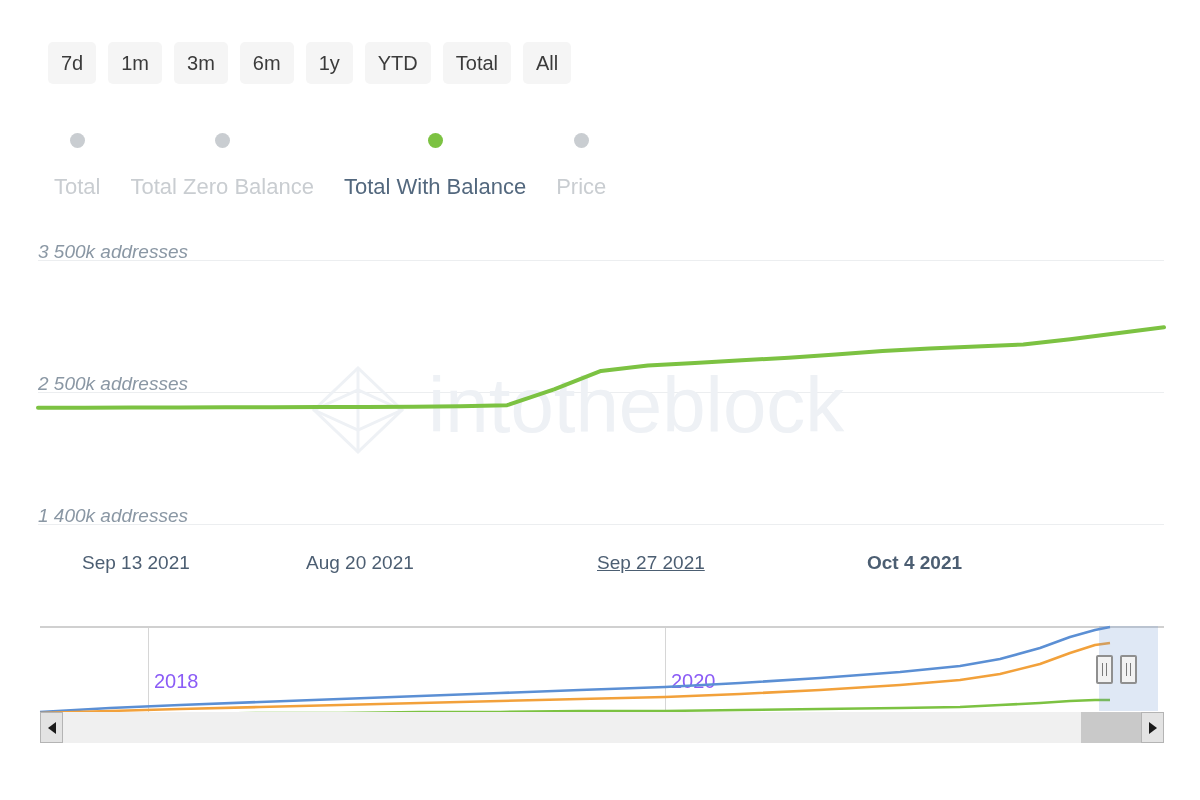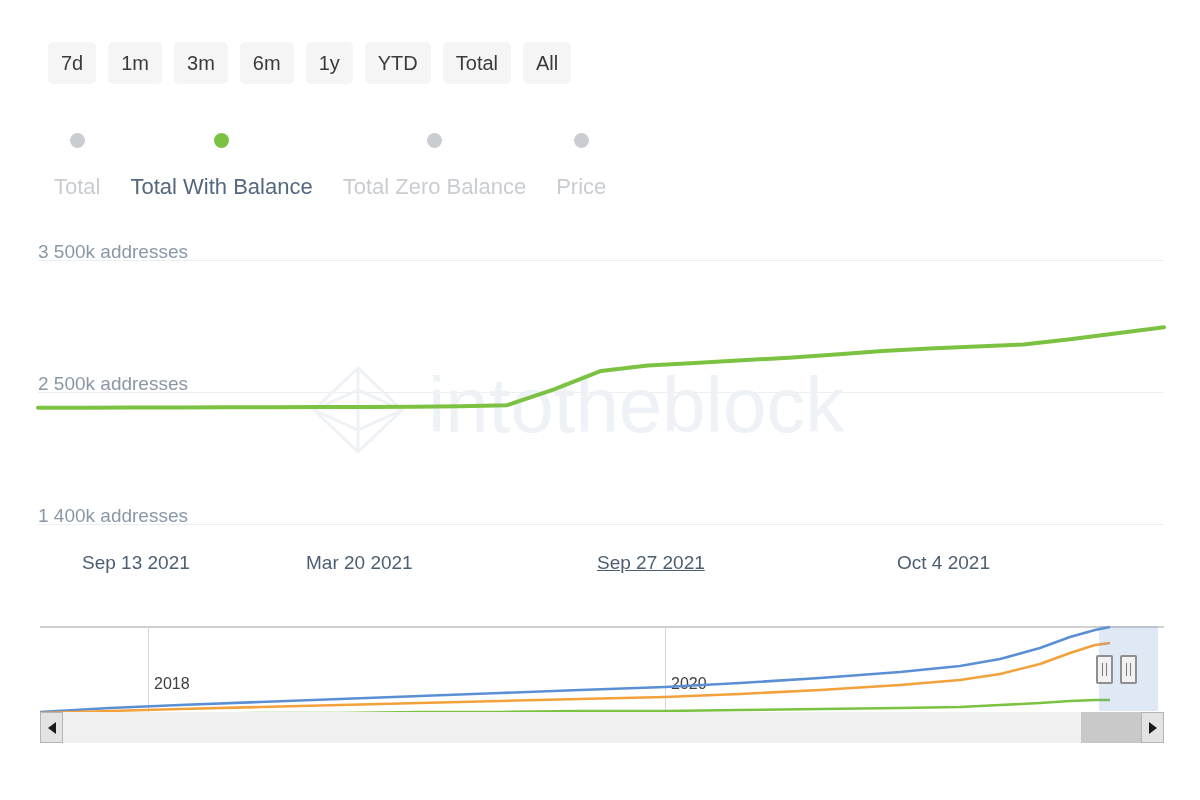--- a/index.html
+++ b/index.html
@@ -74,20 +74,21 @@
     color: #53687e;
   }
 
   
   .plot {
     position: absolute;
     left: 0;
     top: 230px;
     width: 972px;
     height: 320px;
+    font-style: italic;
   }
   .gridline {
     position: absolute;
     left: 38px;
     width: 1126px;
     height: 1px;
     background: #eceef0;
   }
   .ylabel {
     position: absolute;
@@ -148,22 +149,22 @@
   .nav-vline {
     position: absolute;
     top: 0;
     width: 1px;
     height: 85px;
     background: #d6d6d6;
   }
   .nav-year {
     position: absolute;
     bottom: 18px;
-    font-size: 16px;
-    color: #404040;
+    font-size: 20px;
+    color: #8b5cf6;
     font-family: "Liberation Sans", sans-serif;
   }
   .nav-mask {
     position: absolute;
     top: 0;
     height: 85px;
     background: rgba(109,150,210,0.22);
   }
 
   .nav-handle {
@@ -246,27 +247,27 @@
       <button class="range-btn">YTD</button>
       <button class="range-btn">Total</button>
       <button class="range-btn">All</button>
     </div>
 
   <div class="legend">
       <div class="legend-item">
         <span class="legend-dot" style="background: rgb(201, 205, 209);"></span>
         <span class="legend-label">Total</span>
       </div>
+      <div class="legend-item">
+        <span class="legend-dot" style="background: rgb(201, 205, 209);"></span>
+        <span class="legend-label">Total Zero Balance</span>
+      </div>
       <div class="legend-item active">
         <span class="legend-dot" style="background: rgb(124, 194, 66);"></span>
         <span class="legend-label">Total With Balance</span>
-      </div>
-      <div class="legend-item">
-        <span class="legend-dot" style="background: rgb(201, 205, 209);"></span>
-        <span class="legend-label">Total Zero Balance</span>
       </div>
       <div class="legend-item">
         <span class="legend-dot" style="background: rgb(201, 205, 209);"></span>
         <span class="legend-label">Price</span>
       </div>
     </div>
 
   <div class="plot">
     <div class="gridline" style="top:30px"></div>
     <div class="gridline" style="top:162px"></div>
@@ -286,23 +287,23 @@
     </g>
     <text x="128" y="82" font-family="'Liberation Sans', sans-serif" font-size="78" fill="#eef1f5">intotheblock</text>
   </svg>
 
   <svg class="series-svg" viewBox="0 0 1200 800">
     <polyline id="main-series" fill="none" stroke="#7cc242" stroke-width="4" stroke-linejoin="round" stroke-linecap="round" points="38.0,407.8 84.9,407.8 131.8,407.6 178.8,407.4 225.7,407.3 272.6,407.2 319.5,407.0 366.4,406.9 413.3,406.7 460.3,406.3 507.2,405.2 554.1,389.4 601.0,370.9 647.9,365.6 694.8,363.0 741.8,360.3 788.7,357.7 835.6,354.4 882.5,351.1 929.4,348.4 976.3,346.5 1023.3,344.5 1070.2,339.2 1117.1,333.3 1164.0,327.3"></polyline>
   </svg>
 
   <div class="xaxis">
       <div class="xlabel" style="left: 38px; margin-left: 44px;">Sep 13 2021</div>
-      <div class="xlabel" style="left: 306px;">Mar 20 2021</div>
+      <div class="xlabel" style="left: 306px;">Aug 20 2021</div>
       <div class="xlabel" style="left: 597px; text-decoration: underline;">Sep 27 2021</div>
-      <div class="xlabel" style="left: 897px;">Oct 4 2021</div>
+      <div class="xlabel" style="left: 867px; font-weight: bold;">Oct 4 2021</div>
     </div>
 
   <div class="navigator">
     <div class="nav-vline" style="left:108px"></div>
     <div class="nav-vline" style="left:625px"></div>
     <div class="nav-year" style="left:114px">2018</div>
     <div class="nav-year" style="left:631px">2020</div>
   </div>
 
   <svg class="series-svg" viewBox="0 0 1200 800">

